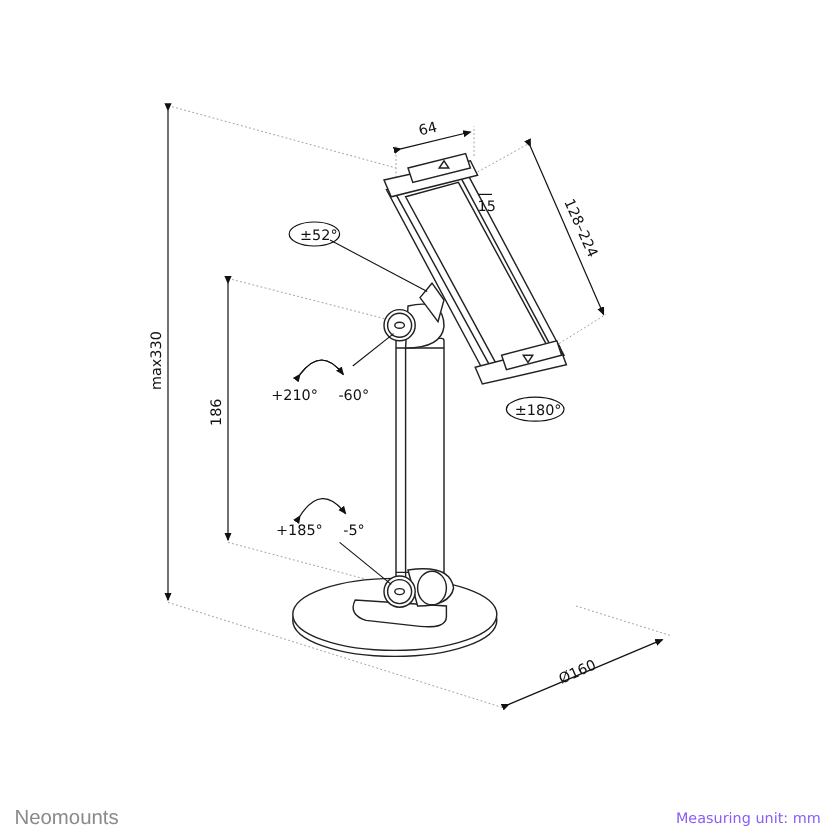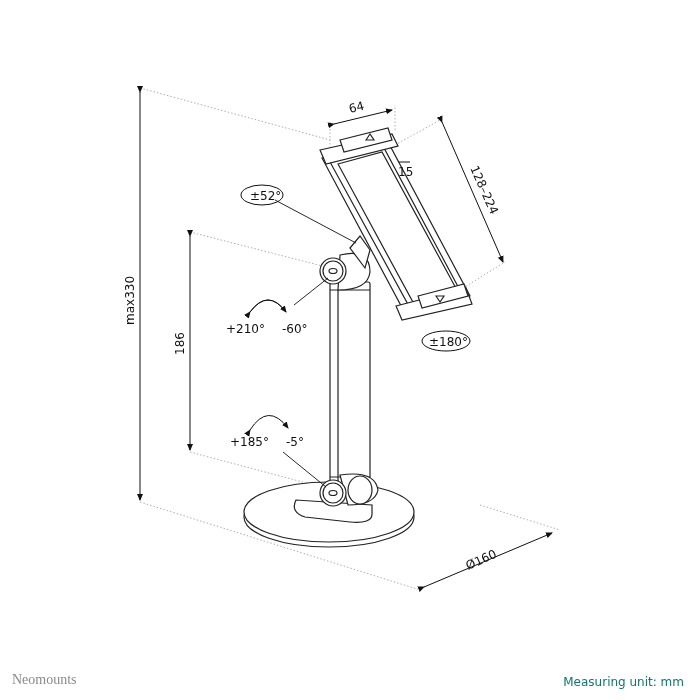--- a/index.html
+++ b/index.html
@@ -1,20 +1,20 @@
 <!DOCTYPE html>
 <html><head>
 <meta charset="utf-8">
 <style>
   html,body{margin:0;padding:0;background:#fff;}
   .page{position:relative;width:700px;height:700px;background:#fff;overflow:hidden;font-family:"DejaVu Sans","Liberation Sans",sans-serif;}
   svg{position:absolute;left:0;top:0;}
   .dim{font-size:12px;fill:#111;font-family:"DejaVu Sans","Liberation Sans",sans-serif;}
-  .brand{position:absolute;left:12px;top:672px;font-size:14px;color:#8a8a8a;font-family:Liberation Serif, serif;}
-  .unit{position:absolute;right:16px;top:675px;font-size:12px;color:#0f766e;font-family:"DejaVu Sans","Liberation Sans",sans-serif;}
+  .brand{position:absolute;left:12px;top:672px;font-size:17px;color:#8a8a8a;font-family:Liberation Sans, sans-serif;}
+  .unit{position:absolute;right:16px;top:675px;font-size:12px;color:#8b5cf6;font-family:"DejaVu Sans","Liberation Sans",sans-serif;}
 </style>
 </head>
 <body>
 
 <div class="page">
 <svg width="700" height="700" viewBox="0 0 700 700">
   <defs>
     <marker id="ar" markerWidth="8" markerHeight="8" refX="6" refY="4" orient="auto" markerUnits="userSpaceOnUse">
       <path d="M0,1 L7,4 L0,7 Z" fill="#111"></path>
     </marker>

